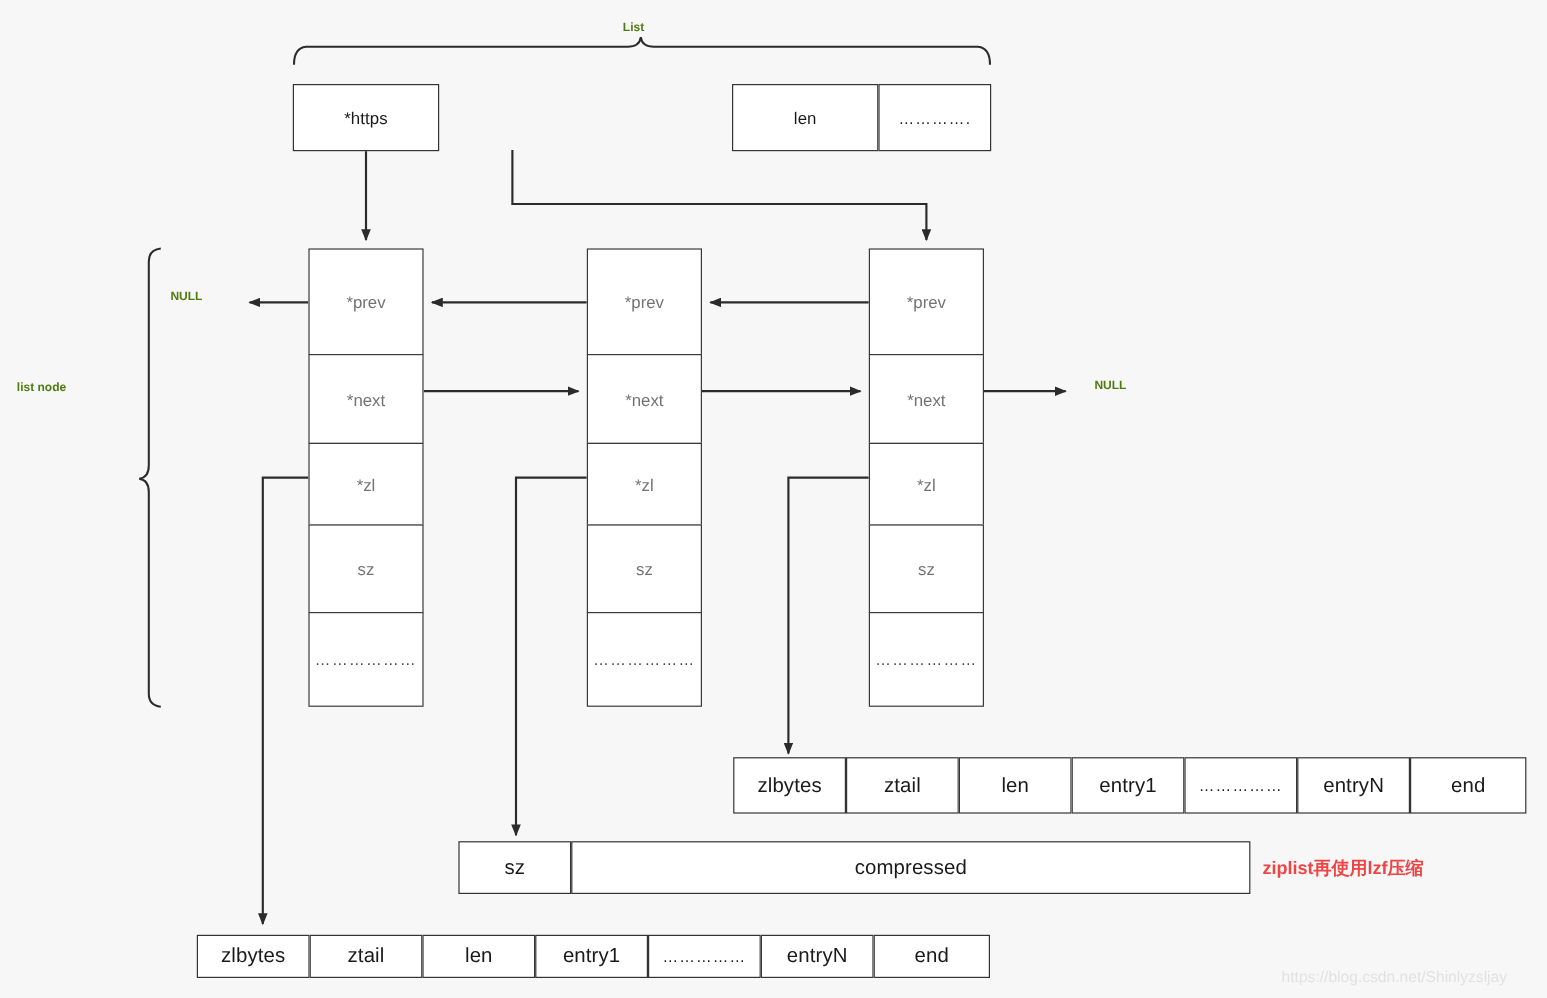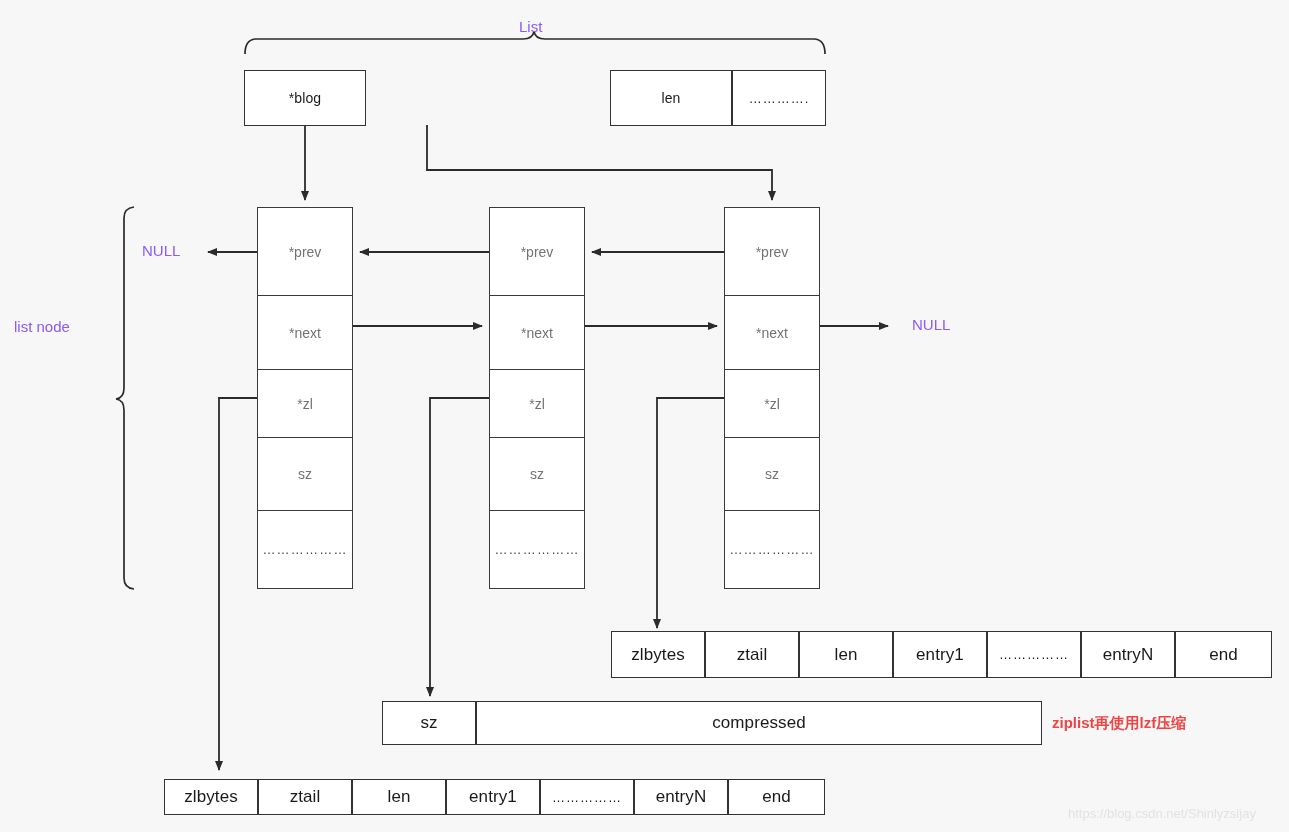--- a/index.html
+++ b/index.html
@@ -46,23 +46,23 @@
     border: 1.5px solid #3a3a3a;
     background: #ffffff;
     display: flex;
     align-items: center;
     justify-content: center;
     font-size: 14px;
     color: #737373;
   }
   .label {
     position: absolute;
-    font-size: 15px;
-    font-weight: normal;
-    color: #8b5cf6;
+    font-size: 10px;
+    font-weight: bold;
+    color: #4d7c0f;
     white-space: nowrap;
   }
   .cn-label {
     position: absolute;
     font-size: 15px;
     font-weight: bold;
     color: #ef4444;
     white-space: nowrap;
   }
   .watermark {
@@ -121,21 +121,21 @@
       <path d="M257,398 L219,398 L219,770" marker-end="url(#arrow)"></path>
 
       <path d="M489,398 L430,398 L430,696" marker-end="url(#arrow)"></path>
 
       <path d="M724,398 L657,398 L657,628" marker-end="url(#arrow)"></path>
     </g>
   </svg>
 
   <div class="label" style="left:519px; top:18px;">List</div>
 
-  <div class="cell" style="left:244px; top:70px; width:122px; height:56px;">*blog</div>
+  <div class="cell" style="left:244px; top:70px; width:122px; height:56px;">*https</div>
   <div class="cell" style="left:610px; top:70px; width:122px; height:56px;">len</div>
   <div class="cell dots" style="left:732px; top:70px; width:94px; height:56px;">………….</div>
 
   <div class="label" style="left:14px; top:318px;">list node</div>
 
   <div class="label" style="left:142px; top:242px;">NULL</div>
   <div class="label" style="left:912px; top:316px;">NULL</div>
 
   <div class="ncell" style="left:257px; top:207px; width:96px; height:89px;">*prev</div>
   <div class="ncell" style="left:257px; top:295px; width:96px; height:75px;">*next</div>

